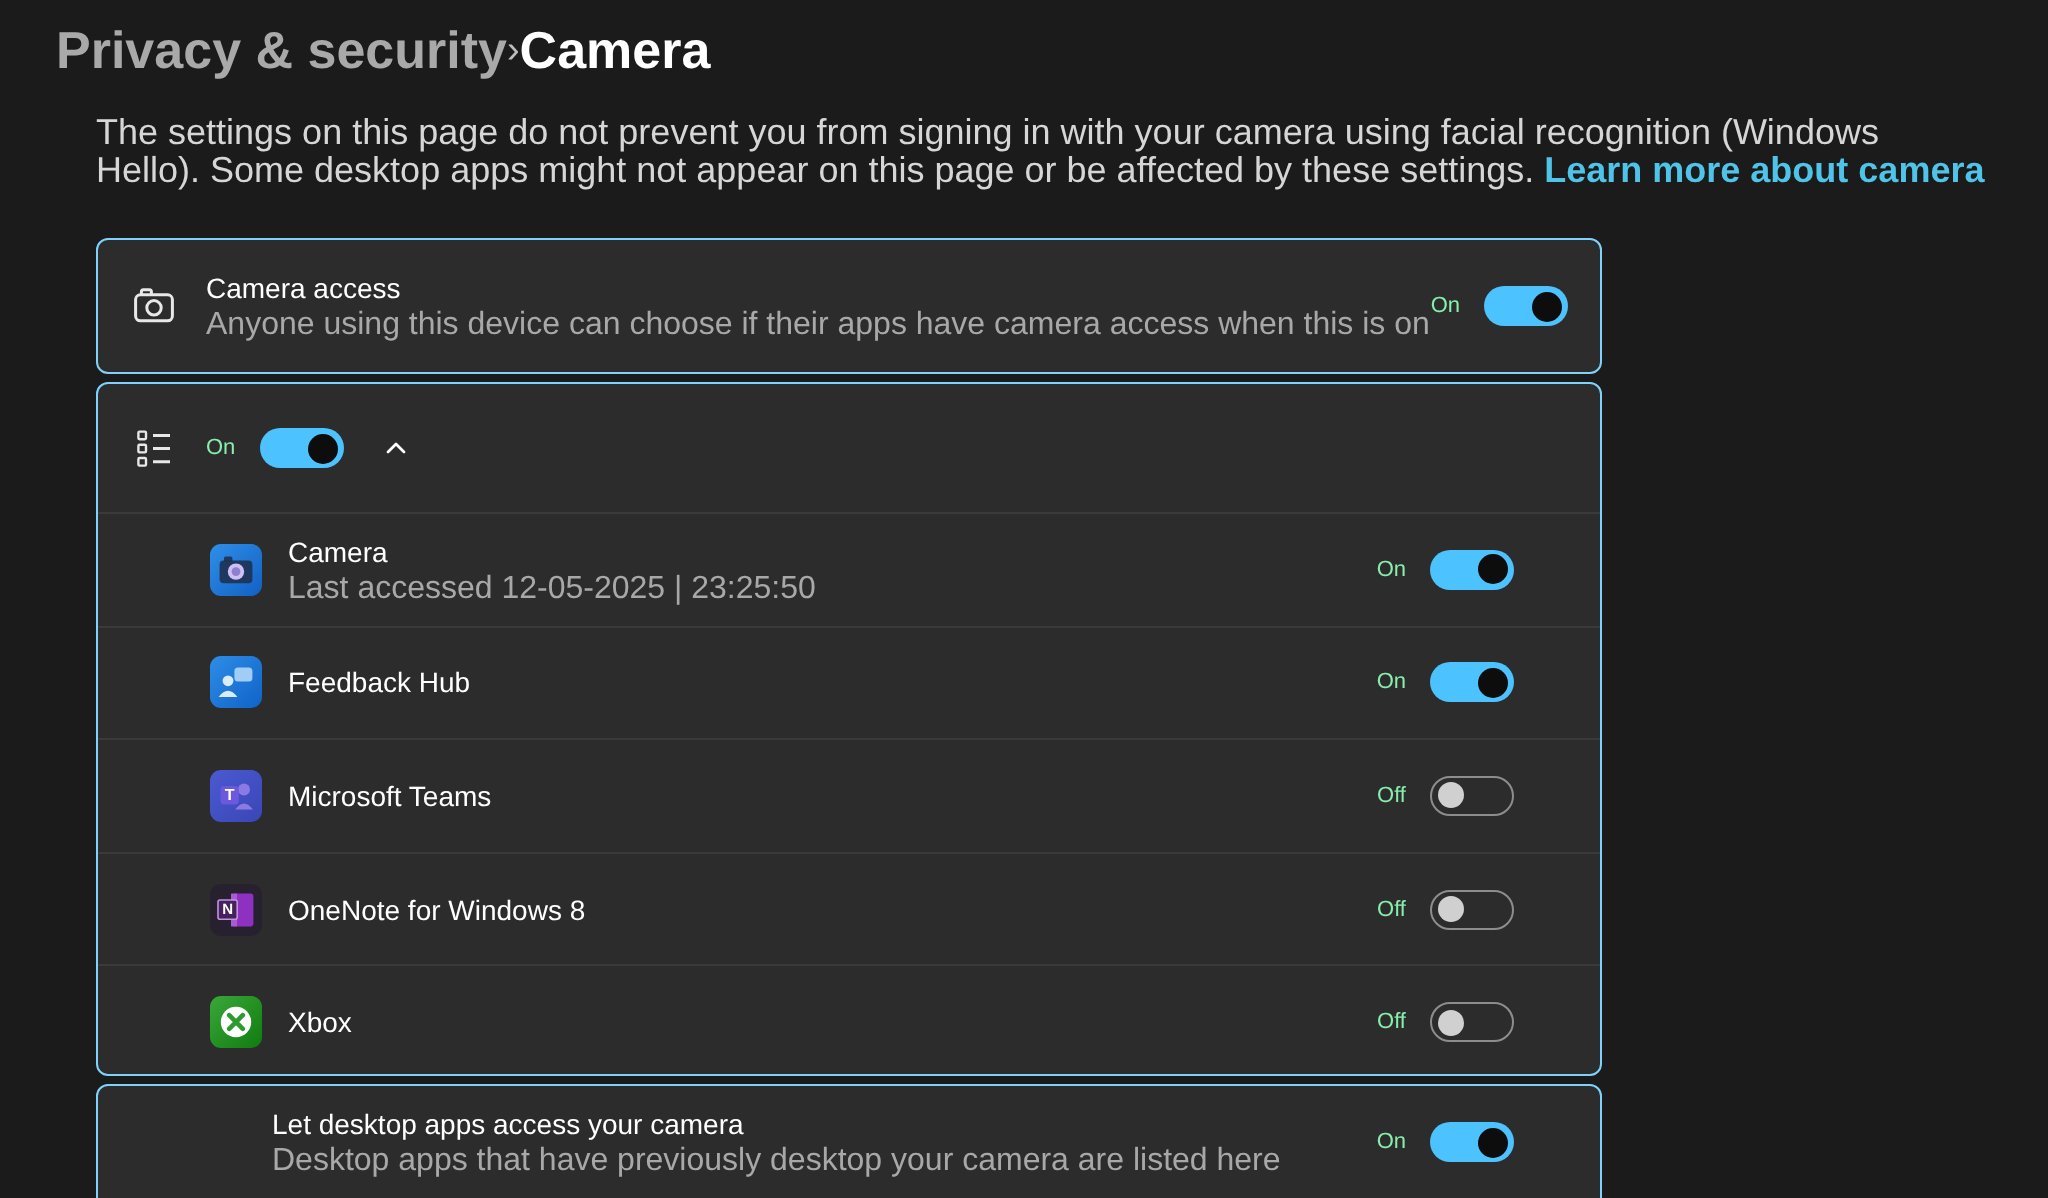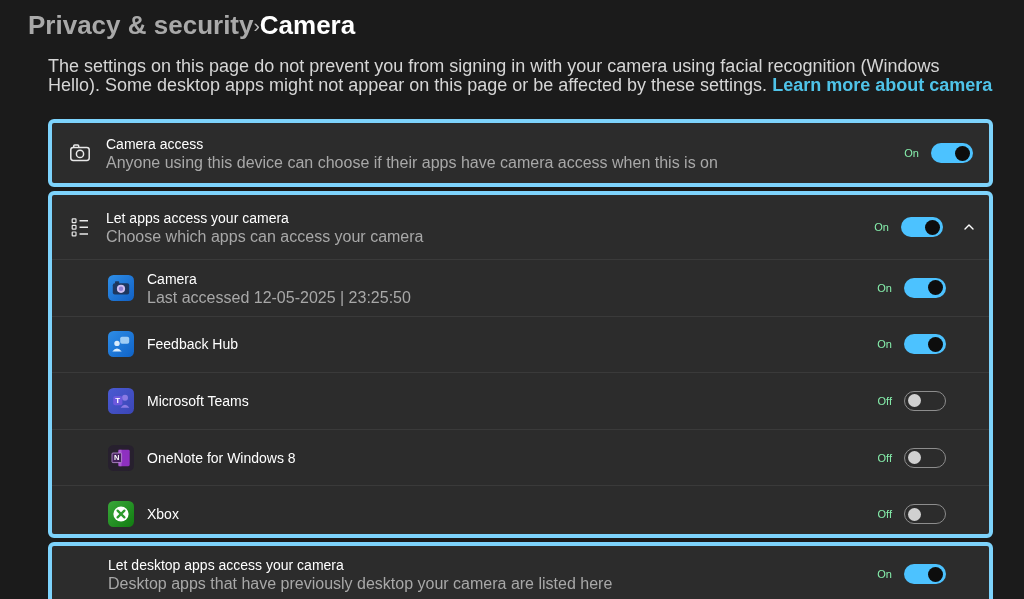--- a/index.html
+++ b/index.html
@@ -17,22 +17,22 @@
   .crumb-parent { font-size:26px; font-weight:600; color:#a9a9a9; cursor:pointer; }
   .crumb-sep { font-size:19px; color:#bdbdbd; padding-top:2px; }
   .crumb-current { font-size:26px; font-weight:600; color:#ffffff; }
 
   
   .desc { margin:12px 30px 0 48px; width:946px; font-size:18px; line-height:19px; color:#d6d6d6; }
   .desc a { color:var(--link,#4fc3e8); text-decoration:none; font-weight:600; cursor:pointer; }
 
   
   .card {
-    margin-left:48px; width:945px;
-    background:#2c2c2c; border:4px solid #7dd3fc; border-radius:6px;
+    margin-left:48px; width:753px;
+    background:#2c2c2c; border:1px solid #7dd3fc; border-radius:6px;
   }
   .card1 { margin-top:24px; height:68px; }
   .card2 { margin-top:4px; height:347px; overflow:hidden; }
   .card3 { margin-top:4px; height:80px; }
 
   .row { display:flex; align-items:center; height:100%; padding:0 16px; }
   .lead-icon { width:24px; display:flex; justify-content:center; align-items:center; margin-right:14px; flex:none; }
   .texts { flex:1; min-width:0; }
   .title { font-size:14px; color:#ffffff; line-height:18px; }
   .subtitle { font-size:16px; color:#a8a8a8; line-height:16px; margin-top:2px; }
@@ -53,21 +53,21 @@
   }
 
   
   .exp-header { height:64px; padding-right:8px; }
   .chevron-btn { width:24px; height:24px; display:flex; align-items:center; justify-content:center;
     margin-left:14px; border-radius:4px; cursor:pointer; }
   .sub-row { height:56.6px; border-top:1px solid #3a3a3a; padding-left:56px; padding-right:43px; }
   .app-icon { width:26px; height:26px; margin-right:13px; flex:none; }
   .app-icon svg { display:block; }
 
-  .card3 .row { height:56px; padding-left:56px; padding-right:43px; align-items:center;gap:12px; }
+  .card3 .row { height:56px; padding-left:87px; padding-right:43px; align-items:center;gap:12px; }
 </style>
 </head>
 <body>
 
 <div class="page">
 
   <div class="breadcrumb">
     <span class="crumb-parent">Privacy &amp; security</span>
     <span class="crumb-sep">›</span>
     <span class="crumb-current">Camera</span>
@@ -106,24 +106,20 @@
       <span class="lead-icon">
         <svg width="22" height="22" viewBox="0 0 22 22" fill="none" stroke="#e8e8e8">
           <rect x="3.2" y="2.8" width="3.8" height="3.8" rx="0.6" stroke-width="1.2"></rect>
           <path d="M10.5 4.7 H19" stroke-width="1.5"></path>
           <rect x="3.2" y="9.4" width="3.8" height="3.8" rx="0.6" stroke-width="1.2"></rect>
           <path d="M10.5 11.3 H19" stroke-width="1.5"></path>
           <rect x="3.2" y="16" width="3.8" height="3.8" rx="0.6" stroke-width="1.2"></rect>
           <path d="M10.5 17.9 H19" stroke-width="1.5"></path>
         </svg>
       </span>
-      <div class="texts">
-        <div class="title">Let apps access your camera</div>
-        <div class="subtitle">Choose which apps can access your camera</div>
-      </div>
       <div class="controls">
         <span class="state-label">On</span>
         <div class="toggle on">
             <span class="knob"></span>
           </div>
         <span class="chevron-btn">
           <svg width="16" height="16" viewBox="0 0 16 16" fill="none" stroke="#ffffff" stroke-width="1.4" stroke-linecap="round" stroke-linejoin="round">
             <path d="M4 10 L8 6 L12 10"></path>
           </svg>
         </span>

